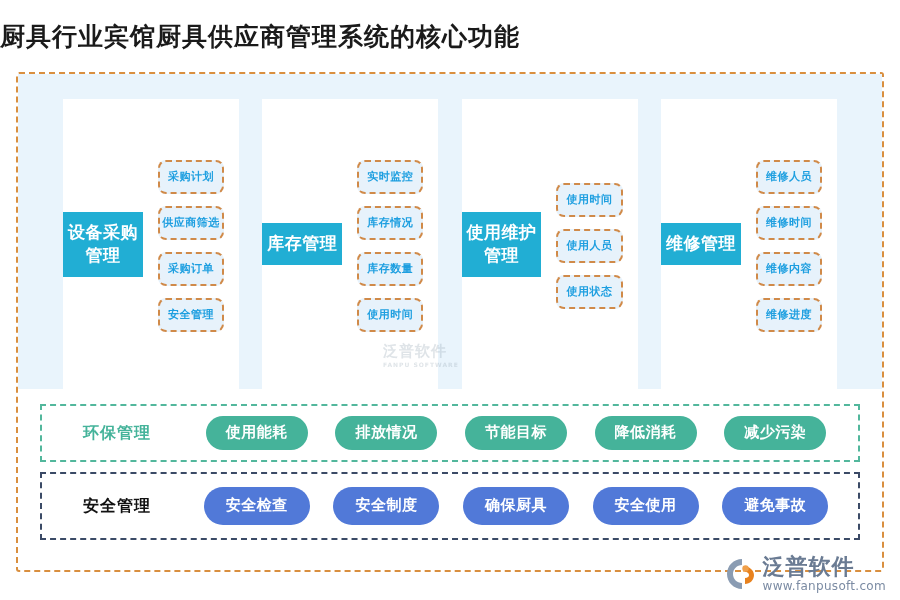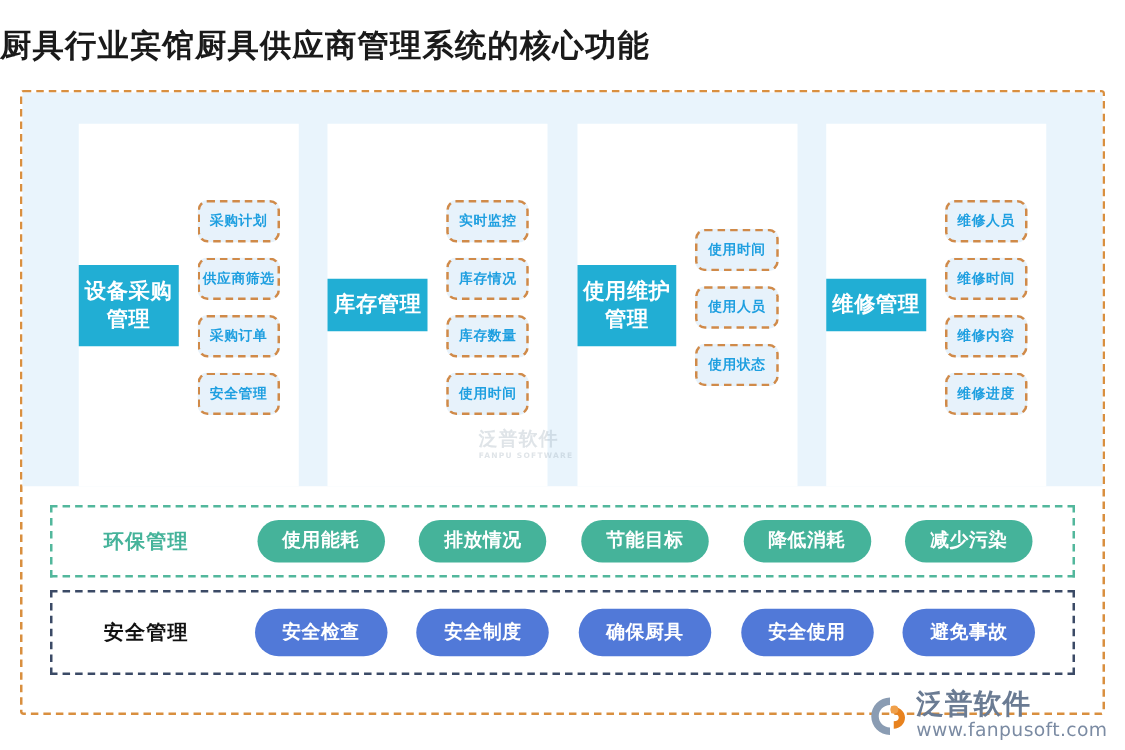--- a/index.html
+++ b/index.html
@@ -197,21 +197,21 @@
     flex-direction: column;
     line-height: 1;
   }
   .logo-name {
     font-size: 22px;
     font-weight: bold;
     color: #6a7b93;
     letter-spacing: 1px;
   }
   .logo-url {
-    font-size: 15px;
+    font-size: 12px;
     color: #7b8ba3;
     letter-spacing: 0.3px;
     margin-top: 2px;
   }
 </style>
 </head>
 <body>
 
 <div class="page-title">厨具行业宾馆厨具供应商管理系统的核心功能</div>
 

